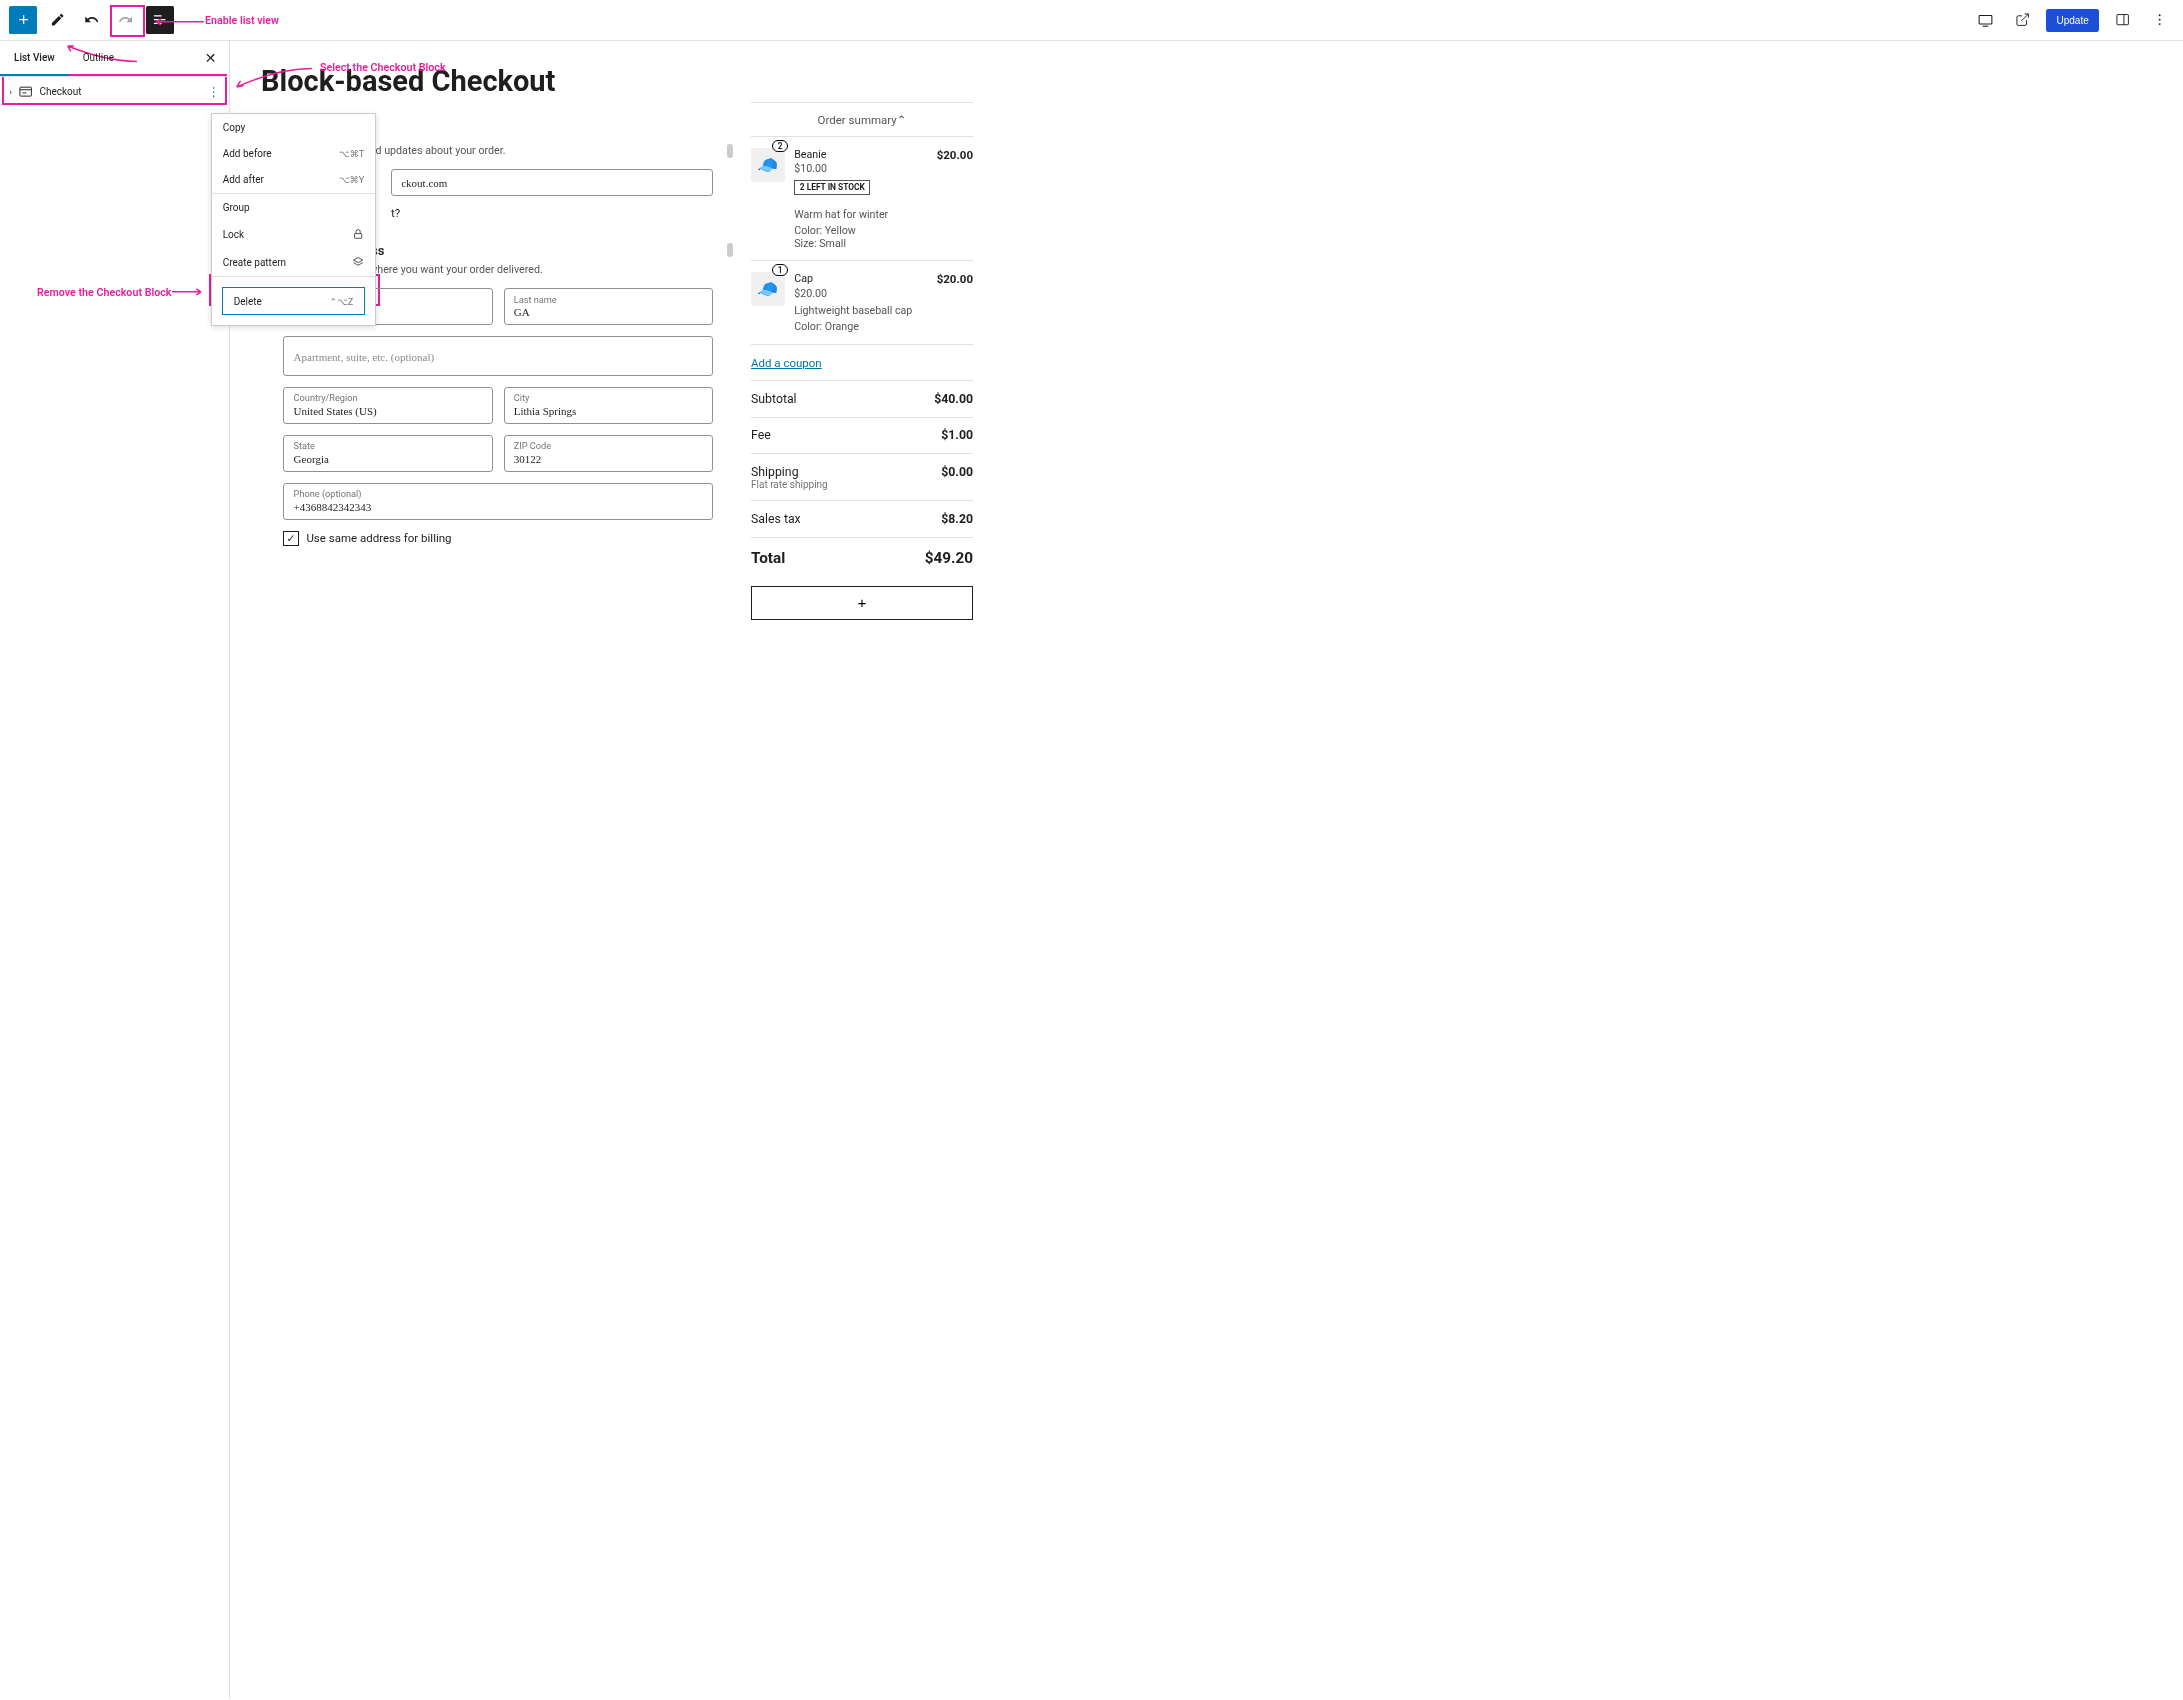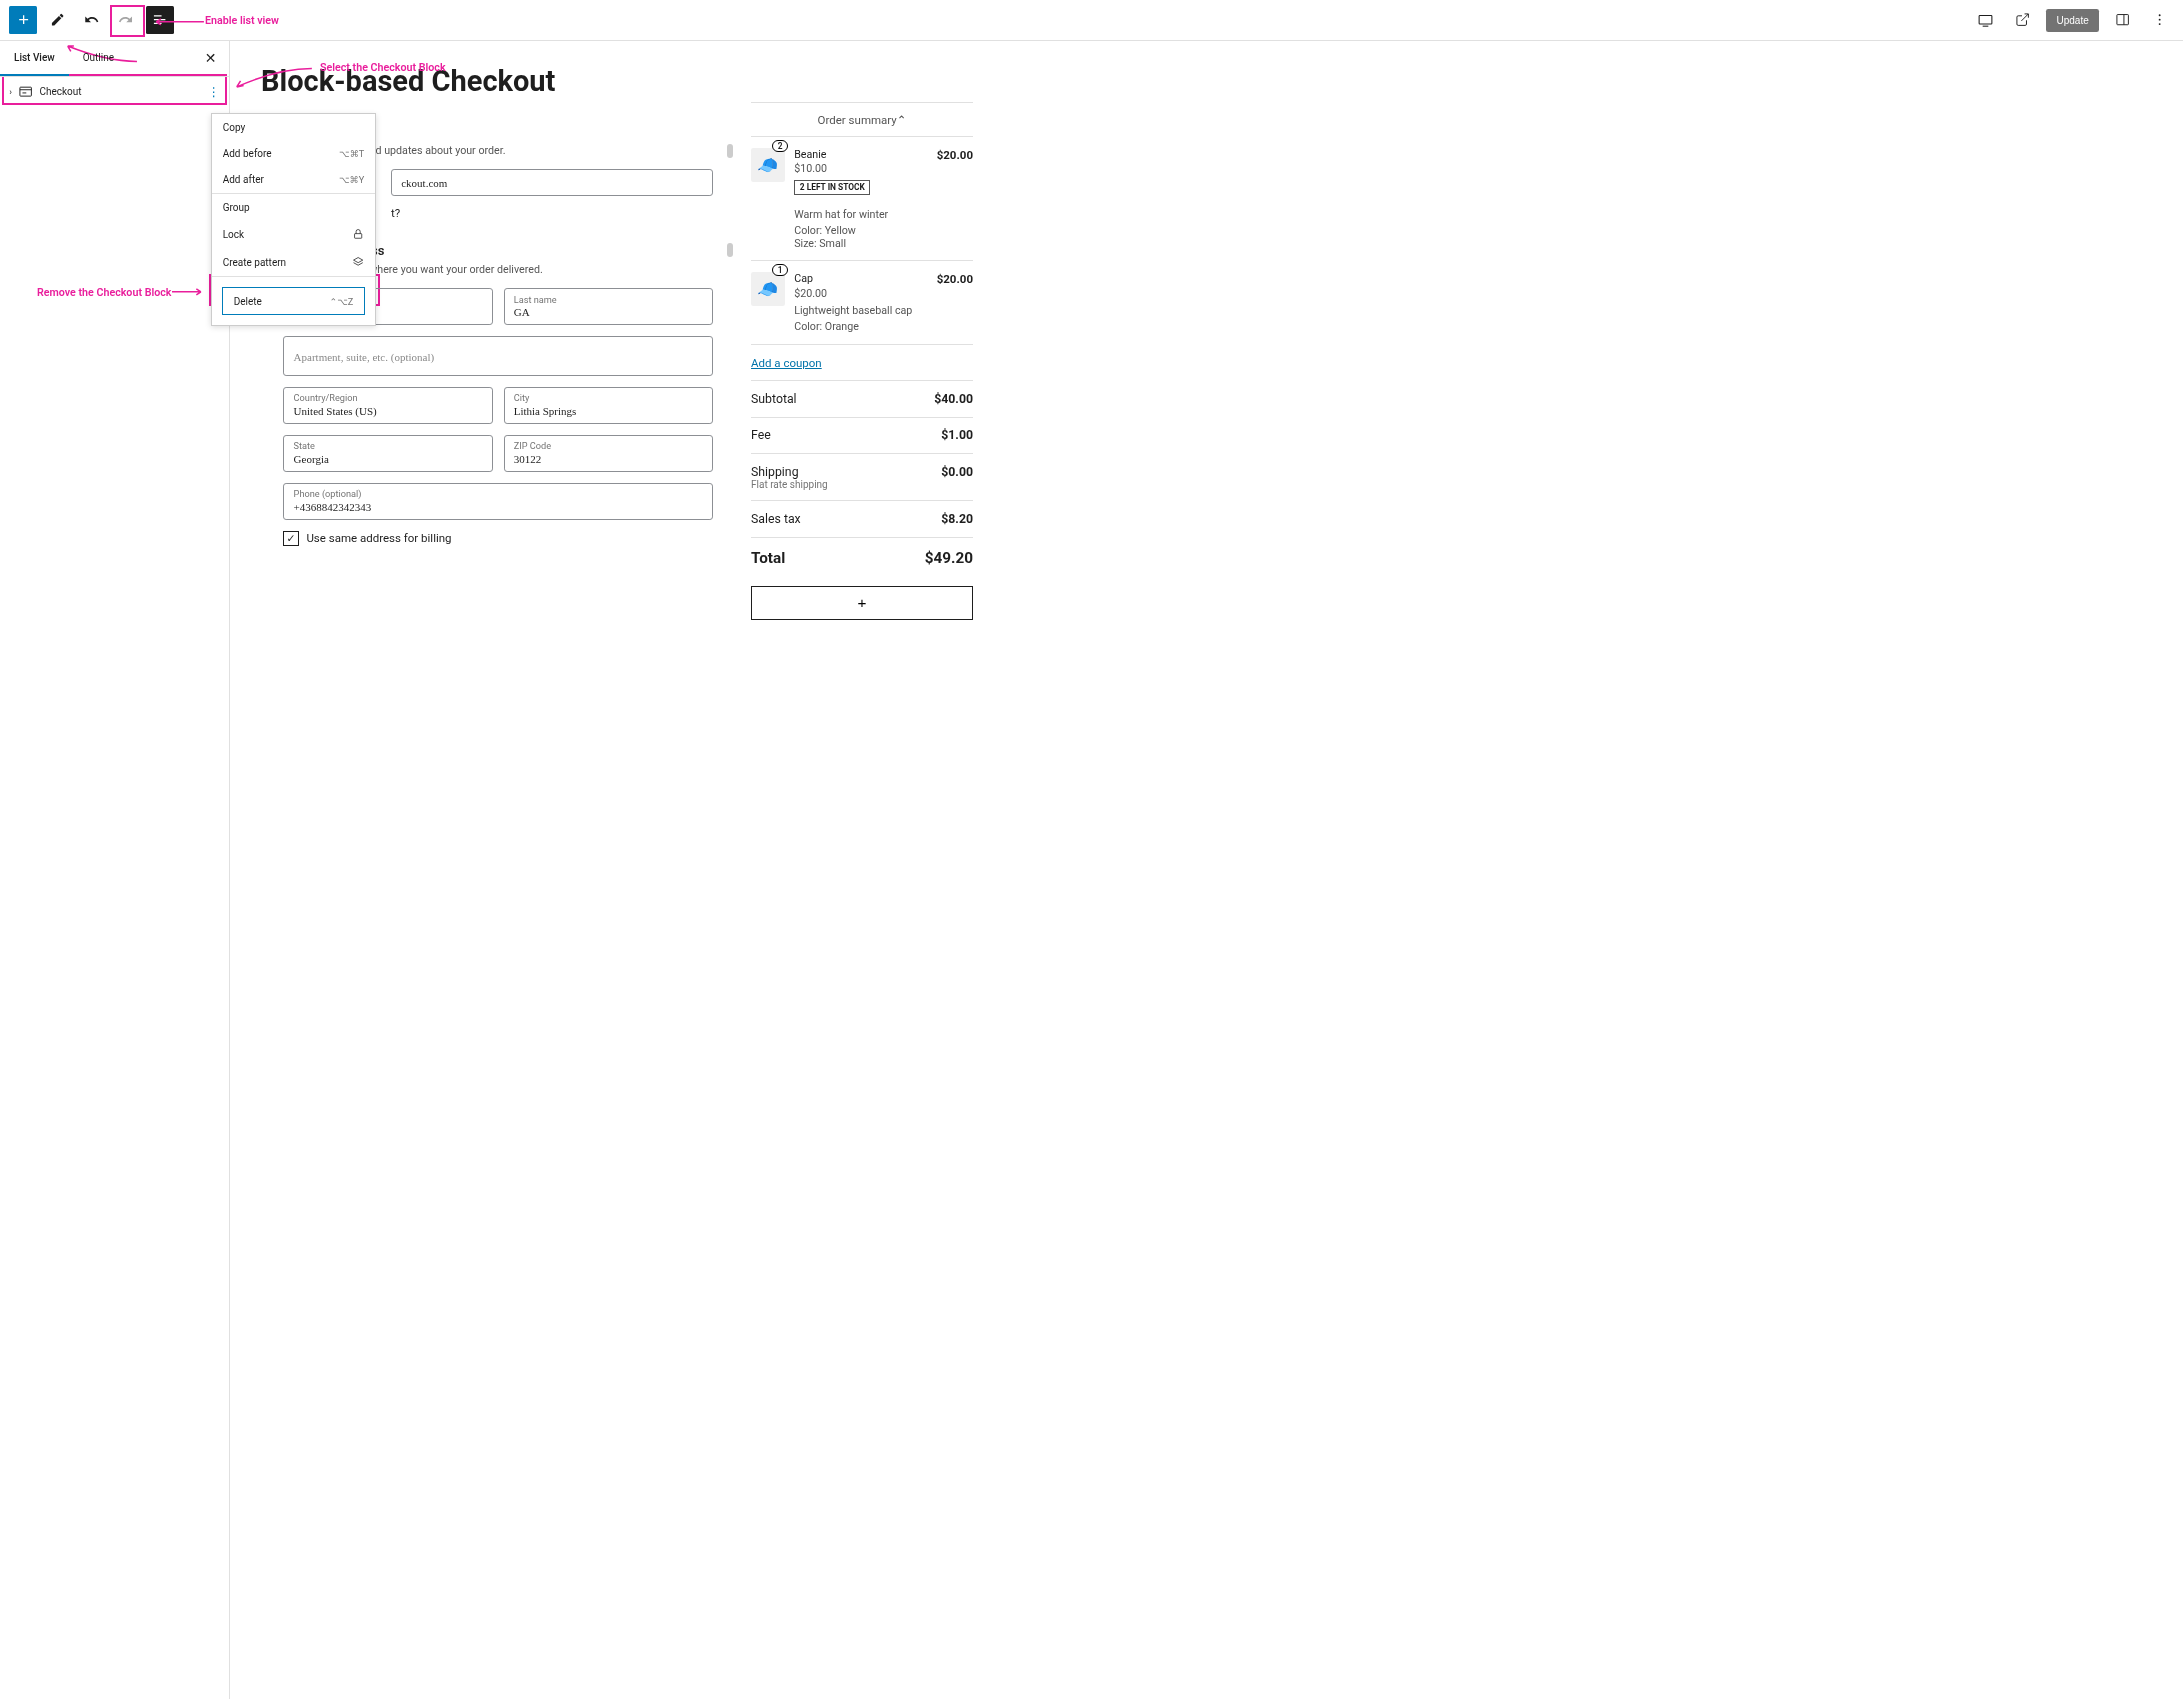--- a/index.html
+++ b/index.html
@@ -4,21 +4,21 @@
 <style>
 * { box-sizing: border-box; margin: 0; padding: 0; }
 body { font-family: -apple-system, BlinkMacSystemFont, "Segoe UI", Roboto, sans-serif; font-size: 10px; color: #1e1e1e; background: #fff; }
 
 .toolbar { display: flex; align-items: center; justify-content: space-between; padding: 6.1px 9.2px; border-bottom: 0.8px solid #e0e0e0; }
 .toolbar-left { display: flex; align-items: center; gap: 6.1px; }
 .toolbar-right { display: flex; align-items: center; gap: 9.2px; }
 .icon-btn { width: 28px; height: 28px; display: flex; align-items: center; justify-content: center; border: none; background: transparent; cursor: pointer; border-radius: 1.5px; }
 .icon-btn.primary { background: #007cba; color: #fff; }
 .icon-btn.dark { background: #1e1e1e; color: #fff; }
-.btn-update { background: #737373; color: #fff; border: none; padding: 6.1px 10.7px; border-radius: 2.3px; font-size: 10px; cursor: pointer; }
+.btn-update { background: #1d4ed8; color: #fff; border: none; padding: 6.1px 10.7px; border-radius: 2.3px; font-size: 10px; cursor: pointer; }
 
 .annotation { position: absolute; color: #e91e9c; font-weight: 600; font-size: 10.7px; pointer-events: none; }
 .arrow { position: absolute; pointer-events: none; }
 .highlight-box { position: absolute; border: 2.3px solid #e91e9c; pointer-events: none; }
 
 .main-layout { display: flex; height: calc(100vh - 42px); }
 .sidebar { width: 230px; border-right: 0.8px solid #e0e0e0; position: relative; }
 .sidebar-tabs { display: flex; border-bottom: 0.8px solid #e0e0e0; justify-content: space-between; align-items: center; padding-right: 6.1px; }
 .sidebar-tab { padding: 10.7px 14px; font-size: 10px; cursor: pointer; color: #1e1e1e; }
 .sidebar-tab.active { border-bottom: 2.3px solid #007cba; font-weight: 500; }

